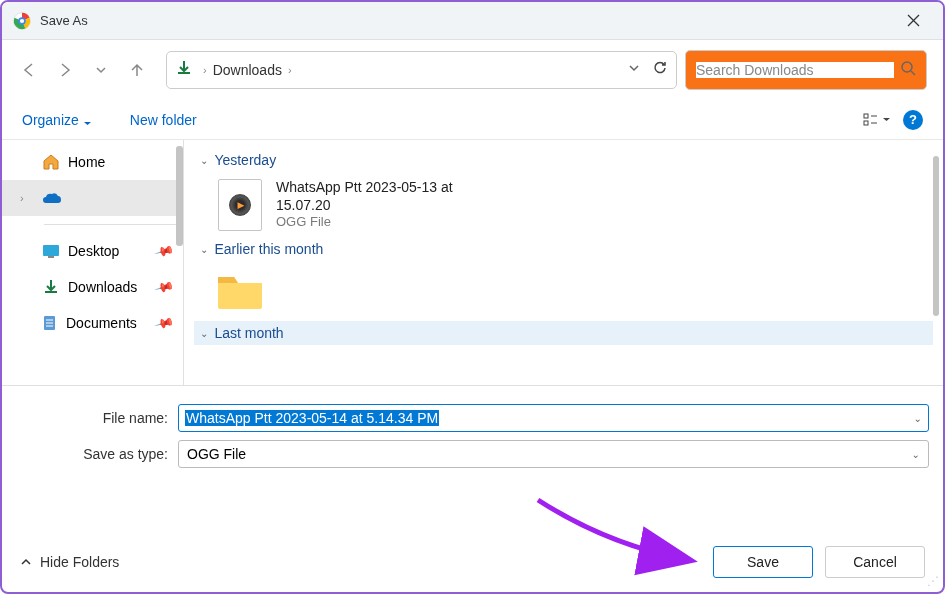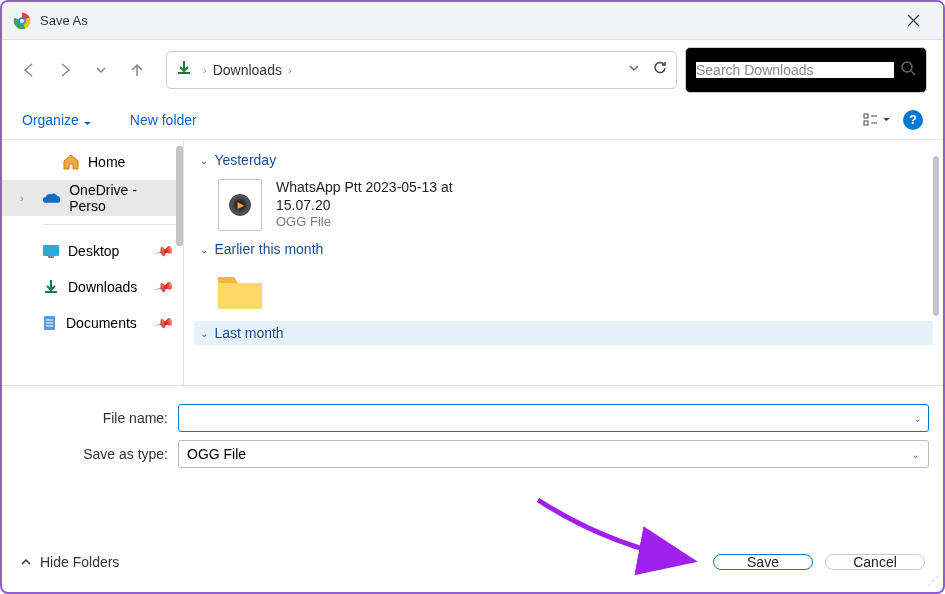--- a/index.html
+++ b/index.html
@@ -88,27 +88,27 @@
       color: #333;
     }
     .addr-right {
       margin-left: auto;
       display: flex;
       gap: 12px;
       color: #666;
     }
     .search-bar {
       width: 242px;
-      height: 46px;
+      height: 40px;
       border: 1px solid #ccc;
       border-radius: 5px;
       display: flex;
       align-items: center;
       padding: 0 10px;
-      background: #000000;
+      background: #f97316;
     }
     .search-input {
       flex: 1;
       border: none;
       outline: none;
       font-size: 14px;
       color: #333;
     }
     .search-input::placeholder {
       color: #888;
@@ -174,21 +174,21 @@
     .sidebar-item {
       display: flex;
       align-items: center;
       height: 36px;
       padding: 0 10px 0 40px;
       font-size: 14px;
       cursor: pointer;
       gap: 8px;
       position: relative;
     }
-    .sidebar-item.home { padding-left: 60px; }
+    .sidebar-item.home { padding-left: 40px; }
     .sidebar-item.selected {
       background: #e8e8e8;
     }
     .sidebar-chevron {
       position: absolute;
       left: 18px;
       color: #888;
       font-size: 11px;
     }
     .sidebar-divider {
@@ -362,23 +362,23 @@
     .hide-folders {
       display: flex;
       align-items: center;
       gap: 8px;
       font-size: 14px;
       color: #333;
       cursor: pointer;
     }
     .footer-spacer { flex: 1; }
     .btn {
-      height: 16px;
+      height: 32px;
       min-width: 100px;
-      border-radius: 12px;
+      border-radius: 3px;
       font-size: 14px;
       cursor: pointer;
       display: flex;
       align-items: center;
       justify-content: center;
     }
     .btn-save {
       border: 1px solid #0078d4;
       background: white;
       color: #222;
@@ -513,21 +513,20 @@
       <svg width="18" height="18" viewBox="0 0 18 18">
           <path d="M2 8 L9 2 L16 8 L16 16 L11 16 L11 11 L7 11 L7 16 L2 16 Z" fill="#f4a940" stroke="#c97d1e"></path>
         </svg>
       <span>Home</span>
     </div>
     <div class="sidebar-item selected">
       <span class="sidebar-chevron">›</span>
       <svg width="20" height="14" viewBox="0 0 20 14">
           <path d="M4 12 Q1 12 1 9 Q1 6 4 6 Q5 2 10 3 Q14 1 16 5 Q19 5 19 9 Q19 12 16 12 Z" fill="#0f6fc2"></path>
         </svg>
-      <span>OneDrive - Perso</span>
     </div>
     <div class="sidebar-divider"></div>
     <div class="sidebar-item">
       <svg width="18" height="14" viewBox="0 0 18 14">
           <rect x="1" y="1" width="16" height="11" fill="#2ea8d8" rx="1"></rect>
           <rect x="6" y="12" width="6" height="2" fill="#888"></rect>
         </svg>
       <span>Desktop</span>
       <span class="pin-icon">📌</span>
     </div>
@@ -587,20 +586,21 @@
       <span>Last month</span>
     </div>
     <div class="content-scrollbar"></div>
   </div>
 </div>
 
 <div class="form-area">
   <div class="form-row">
     <div class="form-label">File name:</div>
     <div class="form-input">
+      <span class="selected-text">WhatsApp Ptt 2023-05-14 at 5.14.34 PM</span>
       <span class="drop-arrow">⌄</span>
     </div>
   </div>
   <div class="form-row">
     <div class="form-label">Save as type:</div>
     <div class="form-drop">
       <span>OGG File</span>
       <span class="drop-arrow">⌄</span>
     </div>
   </div>

